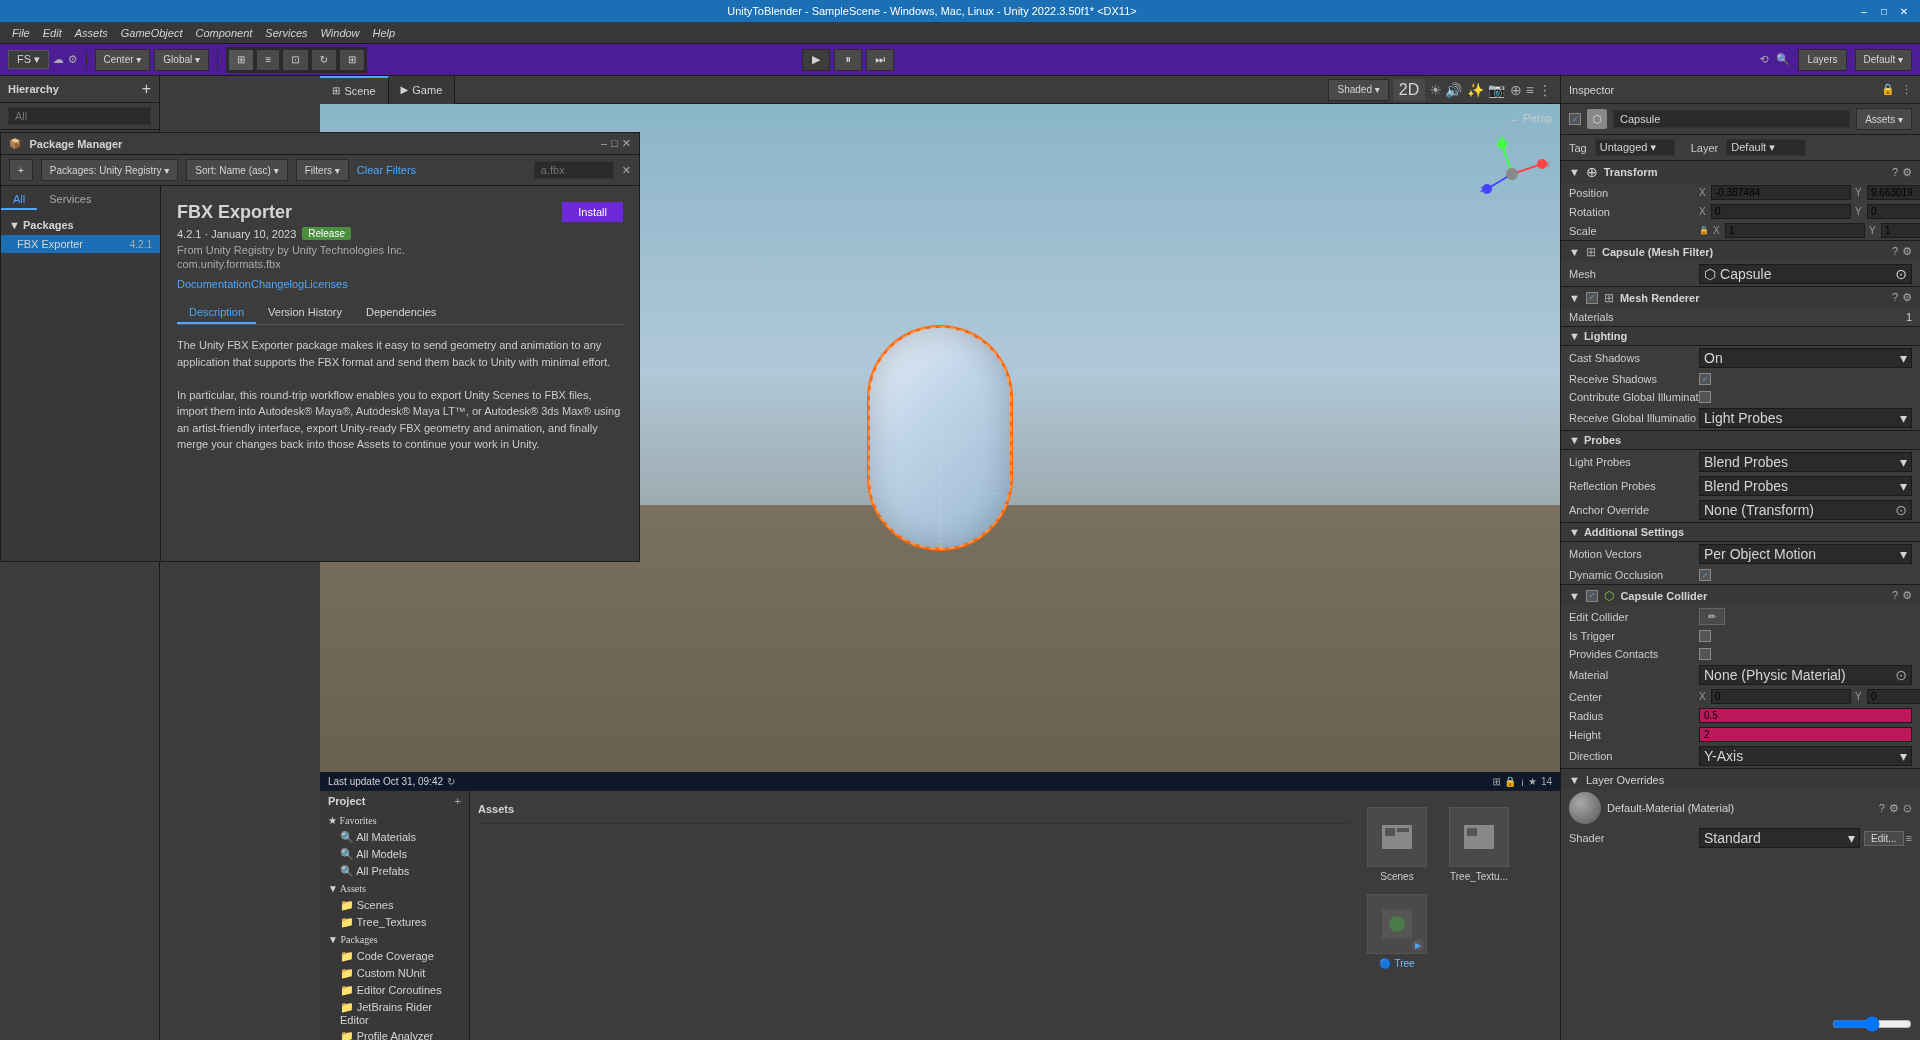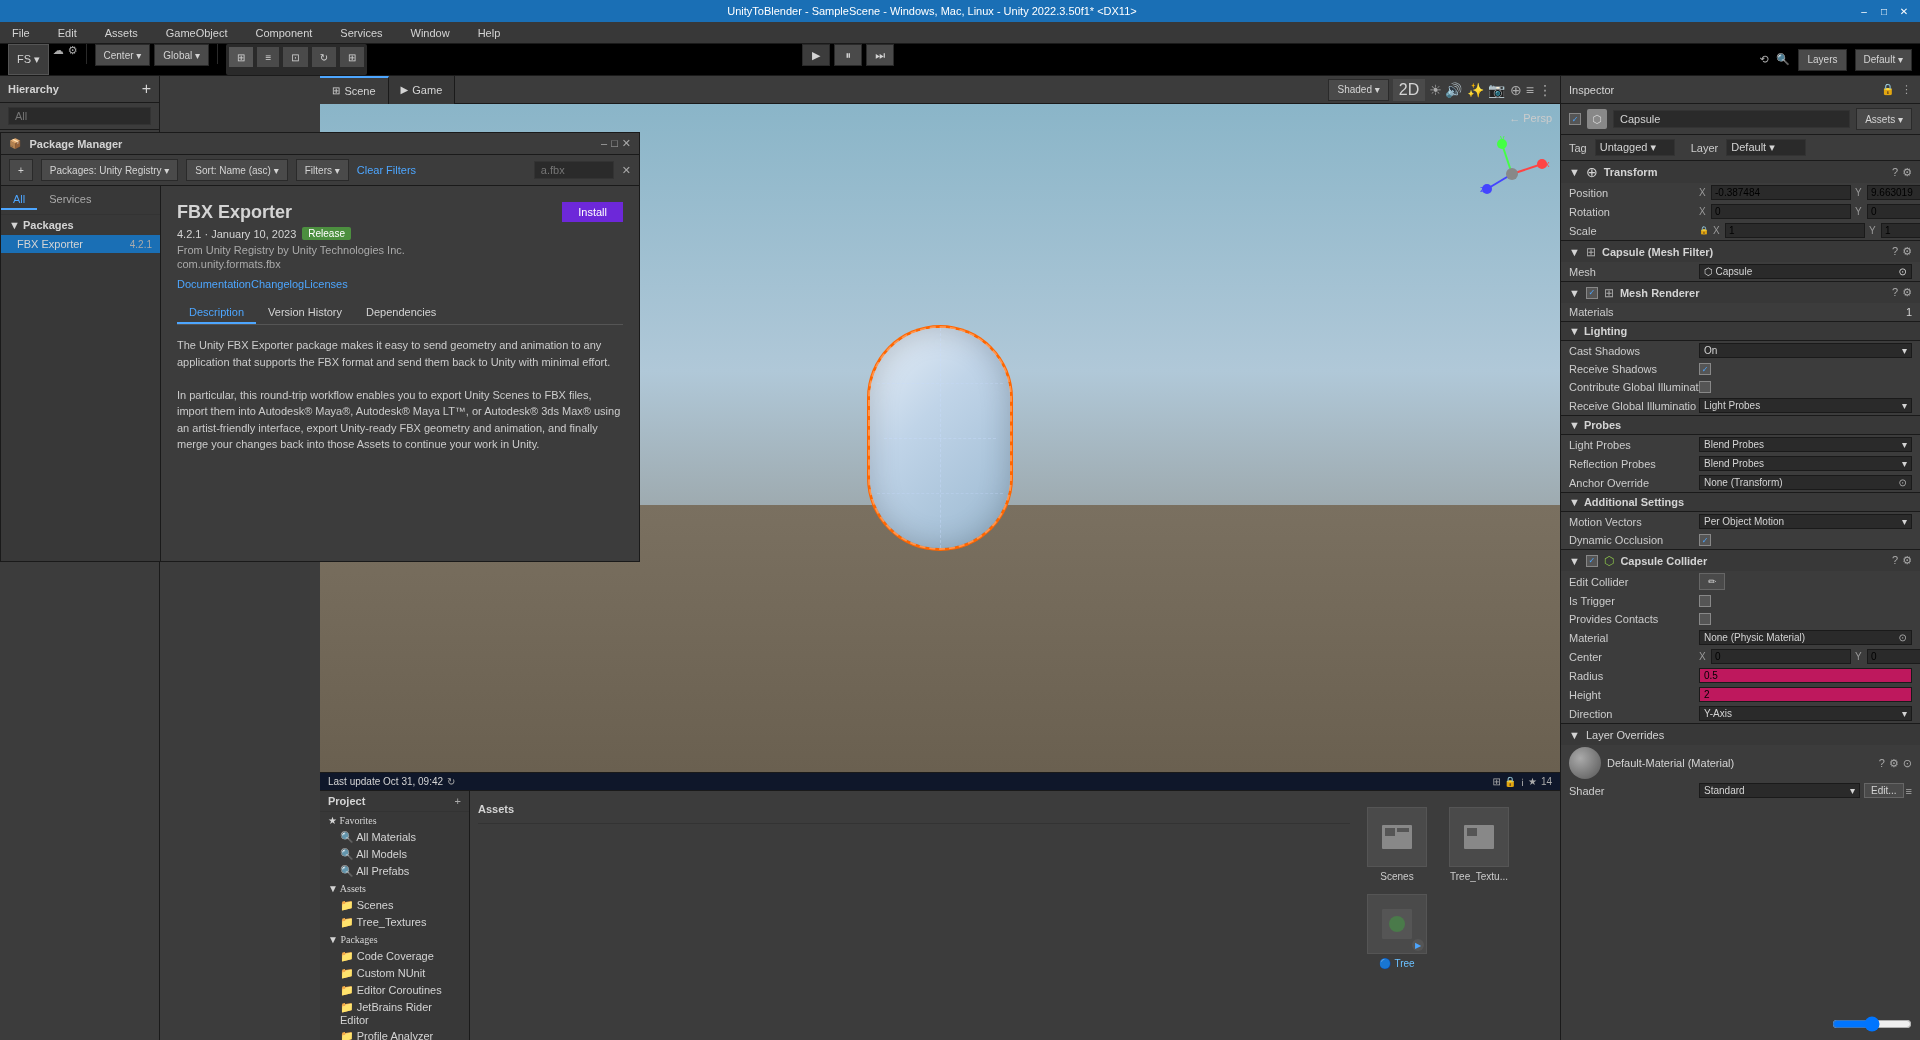--- a/index.html
+++ b/index.html
@@ -5,25 +5,25 @@
     * { box-sizing: border-box; margin: 0; padding: 0; }
     body { font-family: 'Segoe UI', Arial, sans-serif; font-size: 11px; background: #3c3c3c; color: #d4d4d4; width: 1920px; height: 1040px; overflow: hidden; }
 
     
     #title-bar { background: #1a6fb5; color: white; height: 22px; display: flex; align-items: center; padding: 0 8px; font-size: 11px; }
     #title-bar .title { flex: 1; text-align: center; }
     #title-bar .window-controls { display: flex; gap: 4px; margin-left: auto; }
     #title-bar .win-btn { width: 16px; height: 16px; display: flex; align-items: center; justify-content: center; font-size: 10px; cursor: pointer; }
 
     
-    #menu-bar { background: #383838; height: 22px; display: flex; align-items: center; padding: 0 6px; gap: 16px; border-bottom: 1px solid #1a1a1a; }
+    #menu-bar { background: #383838; height: 22px; display: flex; align-items: center; padding: 0 6px; gap: 1px; border-bottom: 1px solid #1a1a1a; font-style: italic; }
     #menu-bar span { cursor: pointer; padding: 2px 6px; font-size: 11px; }
 
     
-    #toolbar { background: #000000; height: 32px; display: flex; padding: 0 8px; gap: 4px; border-bottom: 1px solid #1a1a1a; }
+    #toolbar { background: #4c1d95; height: 32px; display: flex; align-items: center; padding: 0 8px; gap: 4px; border-bottom: 1px solid #1a1a1a; }
     .toolbar-btn { background: #4a4a4a; border: 1px solid #2a2a2a; color: #d4d4d4; padding: 2px 8px; font-size: 10px; cursor: pointer; height: 22px; display: flex; align-items: center; gap: 3px; }
     .toolbar-separator { width: 1px; height: 20px; background: #2a2a2a; margin: 0 4px; }
     .toolbar-center { display: flex; gap: 4px; margin: 0 auto; }
     .play-btn { background: #4a4a4a; border: 1px solid #2a2a2a; width: 28px; height: 22px; display: flex; align-items: center; justify-content: center; cursor: pointer; }
 
     
     #main { display: flex; height: calc(1040px - 22px - 22px - 32px); }
 
     
     #hierarchy { width: 160px; background: #3c3c3c; border-right: 1px solid #1a1a1a; display: flex; flex-direction: column; }
@@ -62,21 +62,21 @@
     .capsule { width: 140px; height: 220px; background: linear-gradient(135deg, #e8f0f8 0%, #c0d4e8 40%, #9ab8d0 100%); border-radius: 70px; box-shadow: 0 0 0 3px #ff6600, inset 0 0 30px rgba(0,0,0,0.2); position: relative; }
     .capsule::before { content: ''; position: absolute; top: -2px; left: -2px; right: -2px; bottom: -2px; border-radius: 72px; border: 2px dashed rgba(255,255,255,0.3); }
 
     
     #inspector { width: 360px; background: #3c3c3c; border-left: 1px solid #1a1a1a; display: flex; flex-direction: column; overflow-y: auto; }
     #inspector-header { background: #3c3c3c; padding: 4px 8px; border-bottom: 1px solid #1a1a1a; display: flex; align-items: center; justify-content: space-between; height: 28px; }
     .inspector-row { display: flex; align-items: center; padding: 2px 8px; font-size: 11px; min-height: 18px; }
     .inspector-label { width: 130px; color: #ccc; flex-shrink: 0; }
     .inspector-value { flex: 1; background: #be185d; border: 1px solid #1a1a1a; padding: 1px 4px; font-size: 10px; }
     .inspector-section { background: #383838; padding: 3px 8px; display: flex; align-items: center; gap: 4px; border-top: 1px solid #1a1a1a; border-bottom: 1px solid #1a1a1a; font-size: 11px; font-weight: bold; cursor: pointer; }
-    .dropdown-val { background: #2a2a2a; border: 1px solid #1a1a1a; padding: 1px 4px; font-size: 10px; flex: 1; display: flex; align-items: flex-end; justify-content: space-between; }
+    .dropdown-val { background: #2a2a2a; border: 1px solid #1a1a1a; padding: 1px 4px; font-size: 14px; flex: 1; display: flex; align-items: flex-end; justify-content: space-between; }
     .cb { width: 12px; height: 12px; background: #555; border: 1px solid #888; display: flex; align-items: center; justify-content: center; font-size: 8px; }
     .cb.checked::after { content: '✓'; color: #4da6ff; }
     .xyz-row { display: flex; gap: 4px; flex: 1; }
     .xyz-field { display: flex; align-items: center; gap: 2px; flex: 1; }
     .xyz-label { color: #999; font-size: 10px; width: 10px; }
     .xyz-input { background: #2a2a2a; border: 1px solid #1a1a1a; padding: 1px 3px; font-size: 10px; flex: 1; }
     #project-panel { width: 150px; background: #383838; border-right: 1px solid #1a1a1a; overflow-y: auto; }
     #project-panel .proj-section { padding: 3px 8px; display: flex; align-items: center; gap: 4px; font-size: 10px; cursor: pointer; font-family: Liberation Serif, serif; }
     #project-panel .proj-item { padding: 2px 8px 2px 20px; font-size: 11px; cursor: pointer; display: flex; align-items: center; gap: 4px; }
     #assets-content { flex: 1; padding: 8px; display: flex; gap: 12px; align-items: flex-start; }

